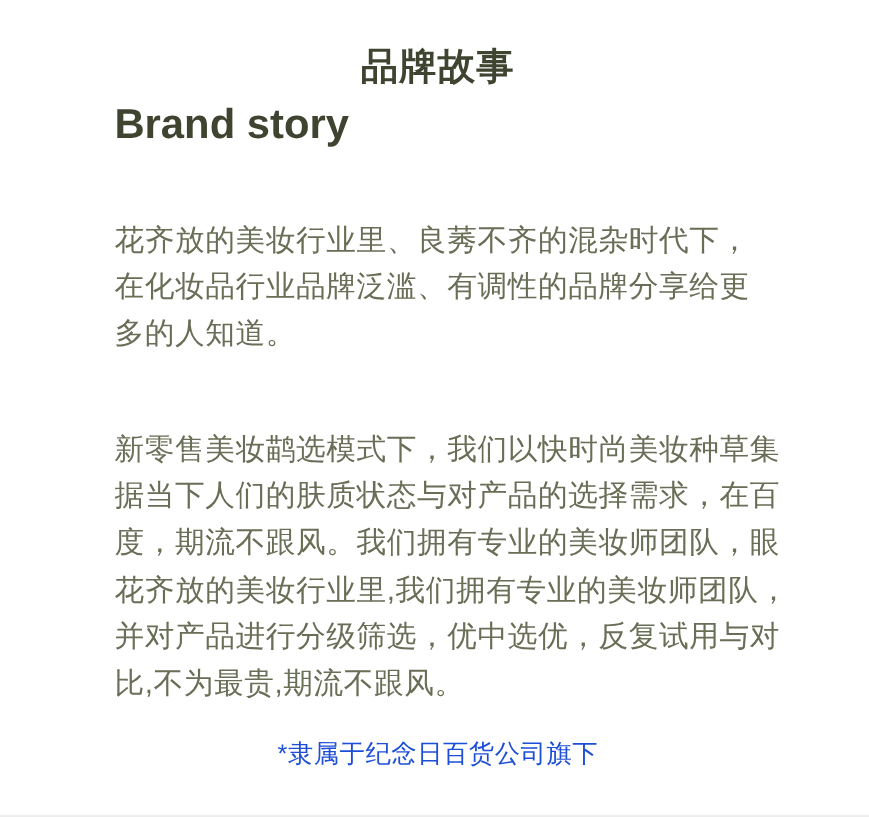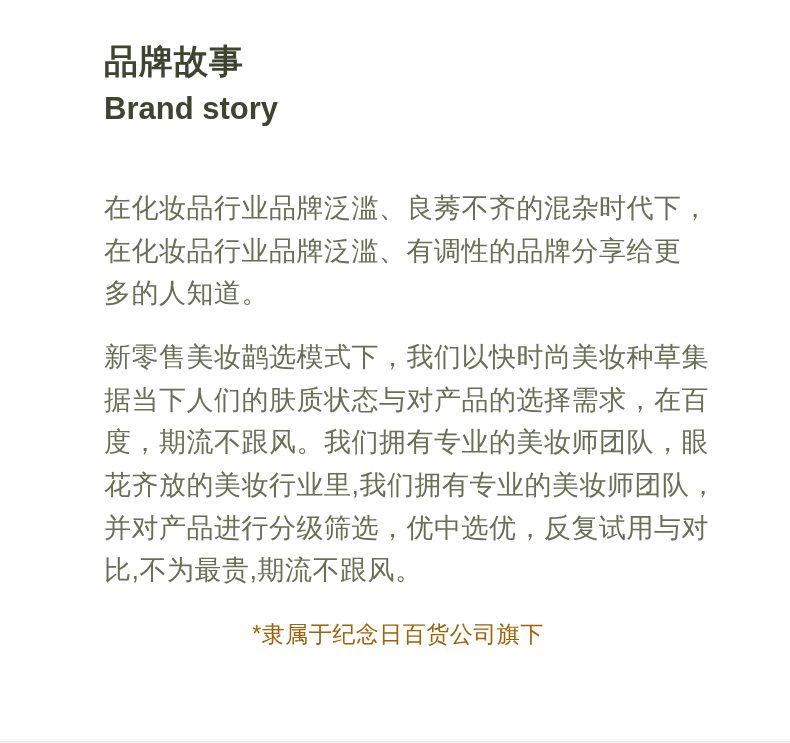--- a/index.html
+++ b/index.html
@@ -24,60 +24,61 @@
   .content {
     padding: 24px 98px 0 104px;
   }
   .title-zh {
     font-size: 34px;
     font-weight: 700;
     color: #3e4430;
     line-height: 1.4;
     margin: 14px 0 0 0;
     letter-spacing: 1px;
+    text-align: center;
   }
   .title-en {
-    font-size: 31px;
+    font-size: 38px;
     font-weight: 700;
     color: #3e4430;
     line-height: 1.4;
     margin: 1px 0 0 0;
   }
   .para {
     font-size: 27px;
     color: #696e56;
     line-height: 1.58;
     letter-spacing: 0.5px;
   }
   .para-1 { margin-top: 57px; }
-  .para-2 { margin-top: 21px; }
+  .para-2 { margin-top: 62px; }
   .para .line {
     white-space: nowrap;
   }
   .footer-note {
     margin-top: 26px;
     text-align: center;
     font-size: 23px;
-    color: #a16207;
+    color: #1d4ed8;
     line-height: 1.4;
     letter-spacing: 0.5px;
   }
 </style>
 </head>
 <body>
 
 <div class="page">
   <div class="content">
 
     <h1 class="title-zh">品牌故事</h1>
 
     <h2 class="title-en">Brand story</h2>
 
     <div class="para para-1">
-      <div class="line">在化妆品行业品牌泛滥、良莠不齐的混杂时代下，</div>
+      <div class="line">花齐放的美妆行业里、良莠不齐的混杂时代下，</div>
       <div class="line">在化妆品行业品牌泛滥、有调性的品牌分享给更</div>
       <div class="line">多的人知道。</div>
     </div>
 
     <div class="para para-2">
       <div class="line">新零售美妆鹋选模式下，我们以快时尚美妆种草集</div>
       <div class="line">据当下人们的肤质状态与对产品的选择需求，在百</div>
       <div class="line">度，期流不跟风。我们拥有专业的美妆师团队，眼</div>
       <div class="line">花齐放的美妆行业里,我们拥有专业的美妆师团队，</div>
       <div class="line">并对产品进行分级筛选，优中选优，反复试用与对</div>

